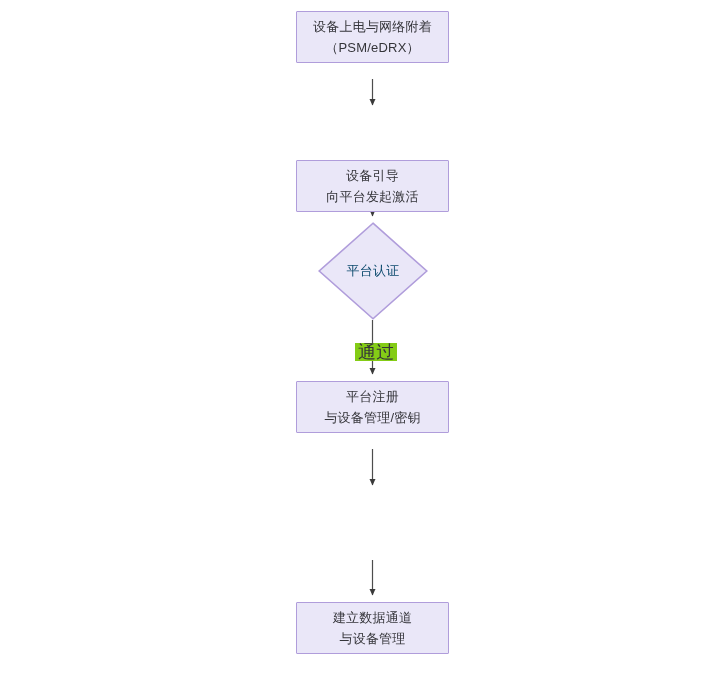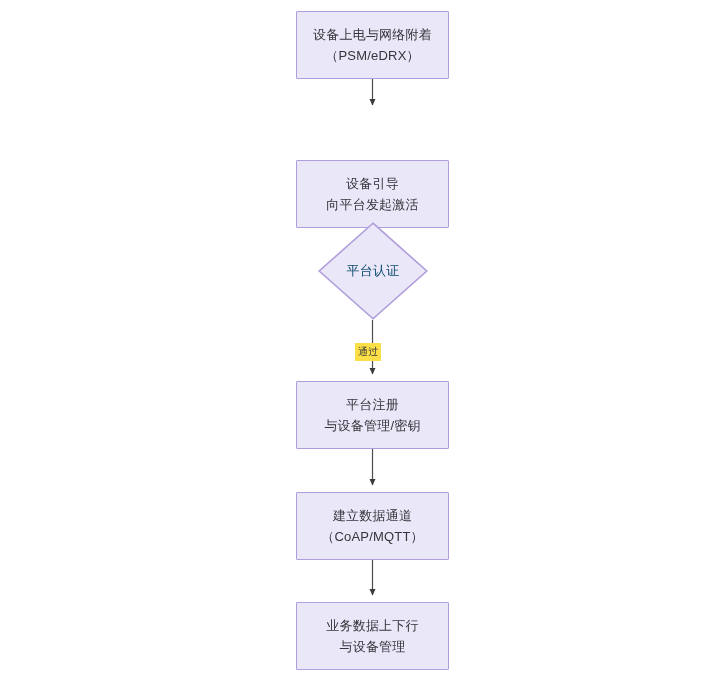--- a/index.html
+++ b/index.html
@@ -24,21 +24,21 @@
   .node {
     position: absolute;
     box-sizing: border-box;
     display: flex;
     align-items: center;
     justify-content: center;
     text-align: center;
   }
   .node-process {
     width: 153px;
-    height: 68px;
+    height: 52px;
     background: #eae7f8;
     border: 1.6px solid #b09ddb;
     border-radius: 1px;
   }
   .node-label {
     font-size: 13px;
     line-height: 21px;
     color: #35353a;
     white-space: pre-line;
     letter-spacing: 0.2px;
@@ -57,23 +57,23 @@
   .diamond-text {
     position: relative;
     z-index: 2;
     font-size: 13px;
     line-height: 20px;
     color: #0c4a6e;
     letter-spacing: 0.2px;
   }
   .edge-label {
     position: absolute;
-    font-size: 10px;
+    font-size: 18px;
     color: #35353a;
-    background: #fde047;
+    background: #84cc16;
     padding: 1px 3px;
     line-height: 16px;
     white-space: nowrap;
     z-index: 3;
     letter-spacing: 0.2px;
   }
   svg.connectors {
     position: absolute;
     left: 0;
     top: 0;
@@ -134,23 +134,19 @@
     <span class="diamond-text">平台认证</span>
   </div>
 
   <div class="edge-label" style="left:355px; top:343px;">通过</div>
 
   <div class="node node-process" id="node-n4" style="left:296px; top:381px;">
     <span class="node-label">平台注册
 与设备管理/密钥</span>
   </div>
 
-  <div class="node node-process" id="node-n5" style="left:296px; top:492px;">
-    <span class="node-label">建立数据通道
-（CoAP/MQTT）</span>
-  </div>
 
   <div class="node node-process" id="node-n6" style="left:296px; top:602px;">
-    <span class="node-label">业务数据上下行
+    <span class="node-label">建立数据通道
 与设备管理</span>
   </div>
 
 </div>
 
 </body></html>

